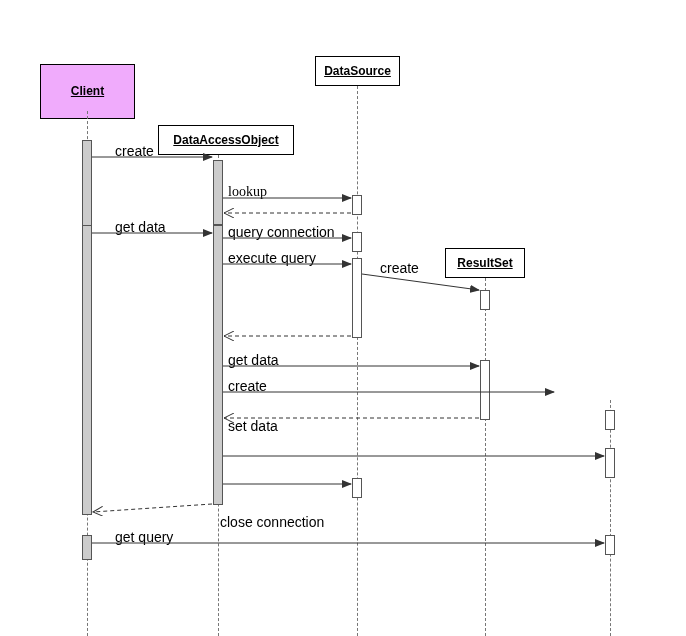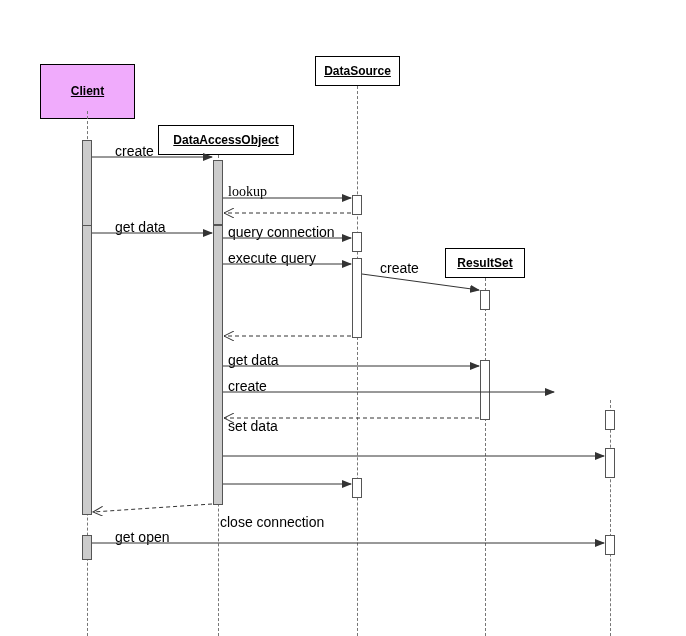--- a/index.html
+++ b/index.html
@@ -108,21 +108,21 @@
   <div class="msg-label" style="left:115px; top:143px;">create</div>
   <div class="msg-label" style="left:228px; top:184px;font-family:Liberation Serif, serif;">lookup</div>
   <div class="msg-label" style="left:115px; top:219px;">get data</div>
   <div class="msg-label" style="left:228px; top:224px;">query connection</div>
   <div class="msg-label" style="left:228px; top:250px;">execute query</div>
   <div class="msg-label" style="left:380px; top:260px;">create</div>
   <div class="msg-label" style="left:228px; top:352px;">get data</div>
   <div class="msg-label" style="left:228px; top:378px;">create</div>
   <div class="msg-label" style="left:228px; top:418px;">set data</div>
   <div class="msg-label" style="left:220px; top:470px;margin-top:44px;">close connection</div>
-  <div class="msg-label" style="left:115px; top:529px;">get open</div>
+  <div class="msg-label" style="left:115px; top:529px;">get query</div>
 
   <svg class="arrows">
     <defs>
       <marker id="solidArrow" markerWidth="10" markerHeight="8" refX="9" refY="4" orient="auto">
         <path d="M0,0 L10,4 L0,8 Z" fill="#333"></path>
       </marker>
       <marker id="openArrow" markerWidth="12" markerHeight="10" refX="10" refY="5" orient="auto">
         <path d="M0,0 L10,5 L0,10" fill="none" stroke="#333" stroke-width="1"></path>
       </marker>
     </defs>

